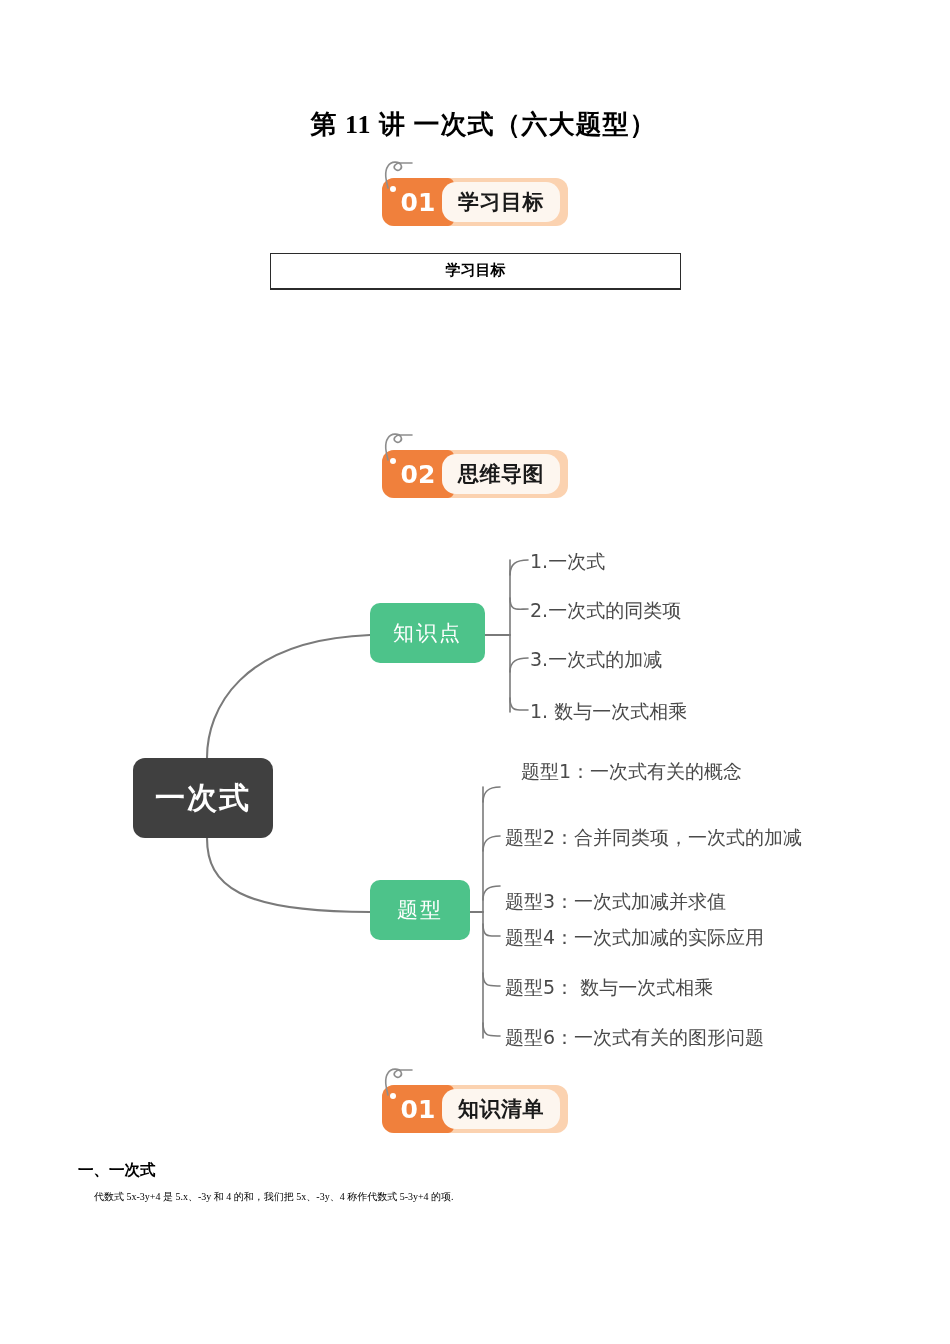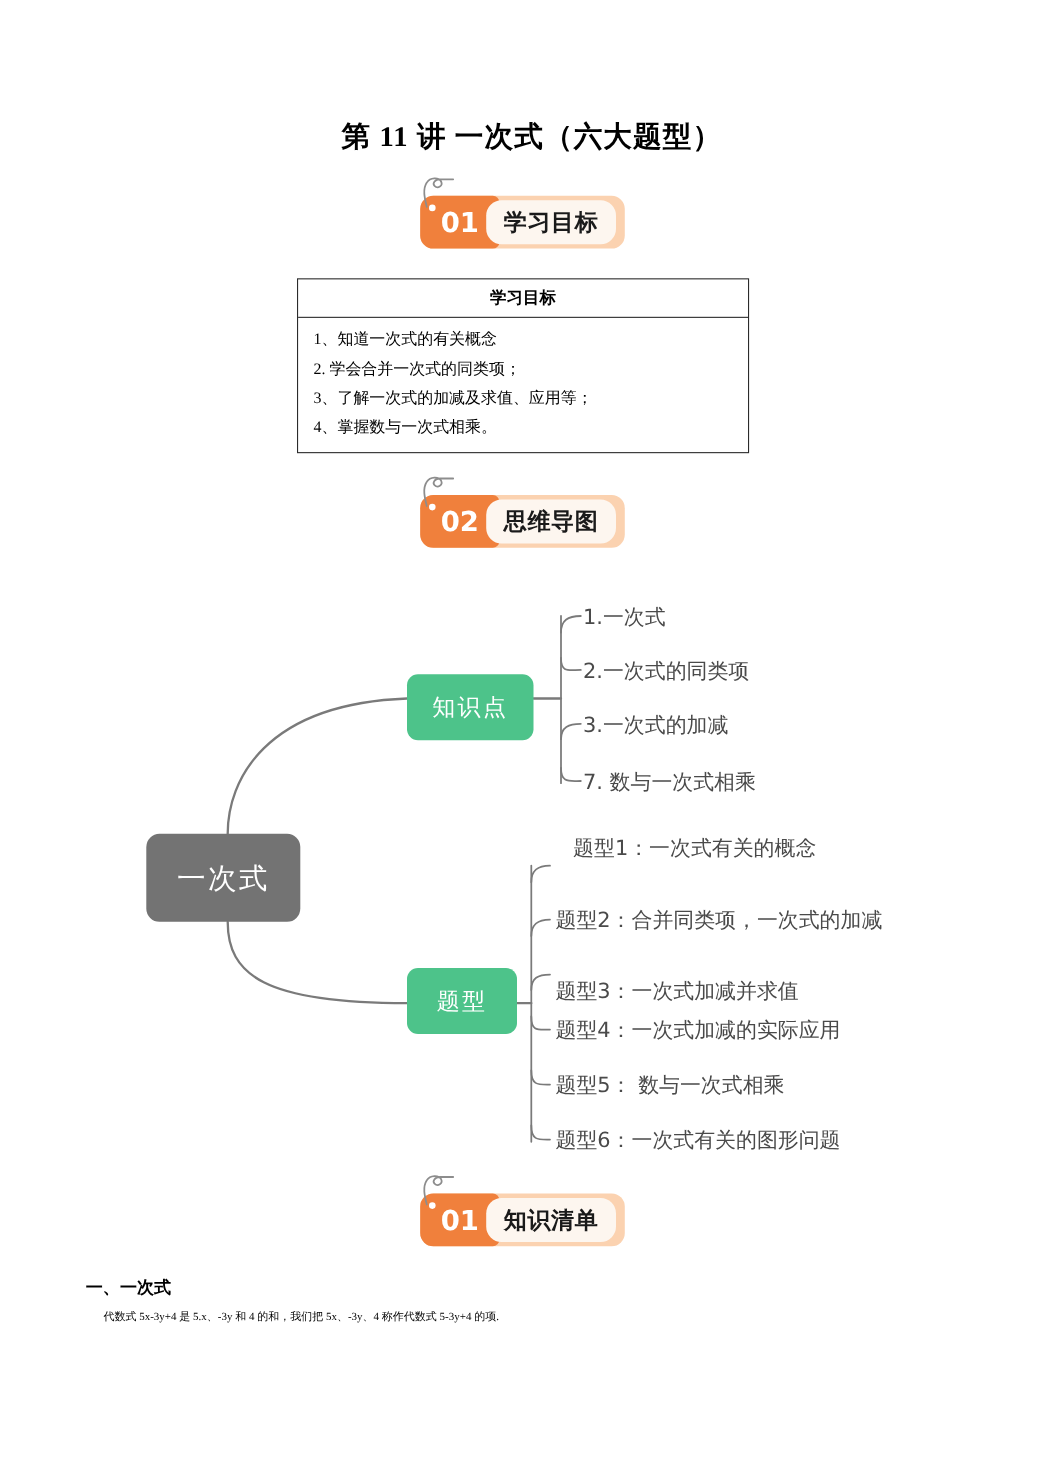--- a/index.html
+++ b/index.html
@@ -88,27 +88,28 @@
 
   .node{
     position:absolute;
     display:flex; align-items:center; justify-content:center;
     color:#ffffff;
     font-family:"DejaVu Sans","Liberation Sans",sans-serif;
     letter-spacing:2px;
   }
   .node-root{
     left:133px; top:238px; width:140px; height:80px;
-    background:#737373; border-radius:12px;
-    font-size:26px;
+    background:#404040; border-radius:12px;
+    font-size:30px;
+    font-weight:bold;
   }
   .node-branch{
     background:#4dc38a; border-radius:10px; font-size:21px;
   }
-  .node-know{ left:370px; top:93px; width:115px; height:60px;text-align:center; }
+  .node-know{ left:370px; top:83px; width:115px; height:60px;text-align:center; }
   .node-type{ left:370px; top:360px; width:100px; height:60px; }
 
   .leaf{
     position:absolute;
     font-family:"DejaVu Sans","Liberation Sans",sans-serif;
     font-size:19px; color:#4a4a4a;
     white-space:nowrap;
     line-height:1;
   }
 
@@ -136,26 +137,20 @@
       <path d="M14 32 C12 24 10 16 14 10 C17 5 25 5 27 9 C29 13 24 16 21 13 C19 11 21 7 26 7 L38 7" fill="none" stroke="#8d8d8d" stroke-width="1.6" stroke-linecap="round"></path>
     </svg>
     <div class="badge-dot"></div>
     <div class="badge-num">01</div>
     <div class="badge-label">学习目标</div>
   </div>
 </div>
 
 <div class="obj-table">
   <div class="obj-head">学习目标</div>
-  <div class="obj-body">
-    <div class="obj-row">1、知道一次式的有关概念</div>
-    <div class="obj-row">2. 学会合并一次式的同类项；</div>
-    <div class="obj-row">3、了解一次式的加减及求值、应用等；</div>
-    <div class="obj-row">4、掌握数与一次式相乘。</div>
-  </div>
 </div>
 
 <div class="badge-wrap" style="top:450px;">
   <div class="badge">
     <svg class="badge-curl" viewBox="0 0 42 34">
       <path d="M14 32 C12 24 10 16 14 10 C17 5 25 5 27 9 C29 13 24 16 21 13 C19 11 21 7 26 7 L38 7" fill="none" stroke="#8d8d8d" stroke-width="1.6" stroke-linecap="round"></path>
     </svg>
     <div class="badge-dot"></div>
     <div class="badge-num">02</div>
     <div class="badge-label">思维导图</div>
@@ -191,21 +186,21 @@
   </svg>
 
   <div class="node node-root">一次式</div>
 
   <div class="node node-branch node-know">知识点</div>
   <div class="node node-branch node-type">题型</div>
 
   <div class="leaf" style="left:530px; top:32px;">1.一次式</div>
   <div class="leaf" style="left:530px; top:81px;">2.一次式的同类项</div>
   <div class="leaf" style="left:530px; top:130px;">3.一次式的加减</div>
-  <div class="leaf" style="left:530px; top:182px;">7. 数与一次式相乘</div>
+  <div class="leaf" style="left:530px; top:182px;">1. 数与一次式相乘</div>
 
   <div class="leaf" style="left:505px; top:242px;margin-left:16px;">题型1：一次式有关的概念</div>
   <div class="leaf" style="left:505px; top:308px;">题型2：合并同类项，一次式的加减</div>
   <div class="leaf" style="left:505px; top:372px;">题型3：一次式加减并求值</div>
   <div class="leaf" style="left:505px; top:408px;">题型4：一次式加减的实际应用</div>
   <div class="leaf" style="left:505px; top:458px;">题型5： 数与一次式相乘</div>
   <div class="leaf" style="left:505px; top:508px;">题型6：一次式有关的图形问题</div>
 </div>
 
 <div class="badge-wrap" style="top:1085px;">

